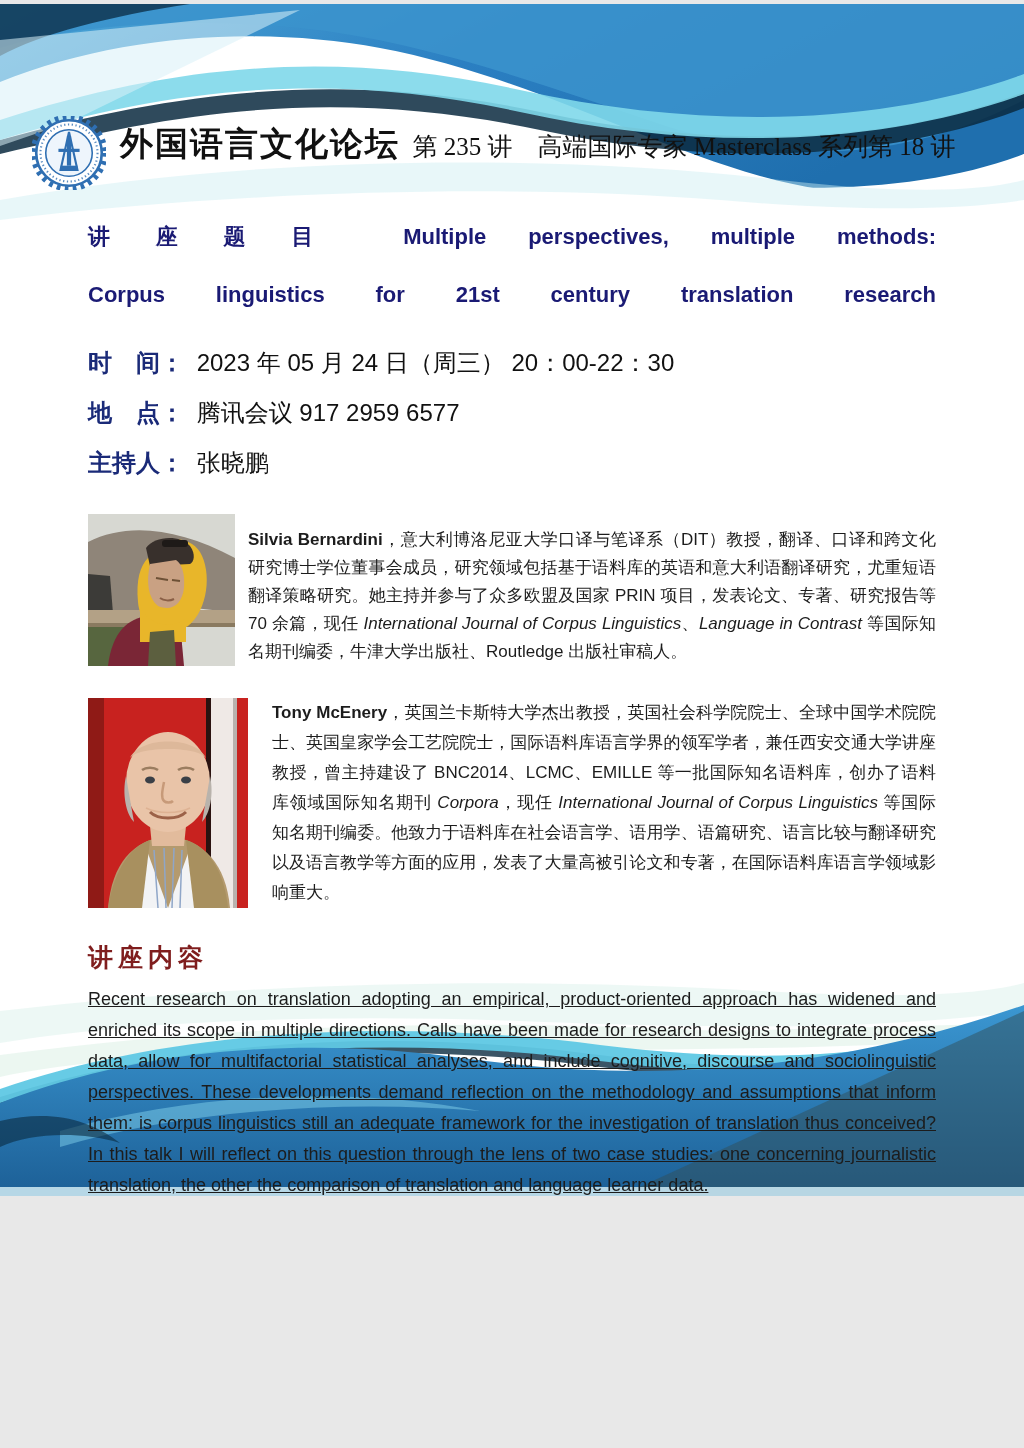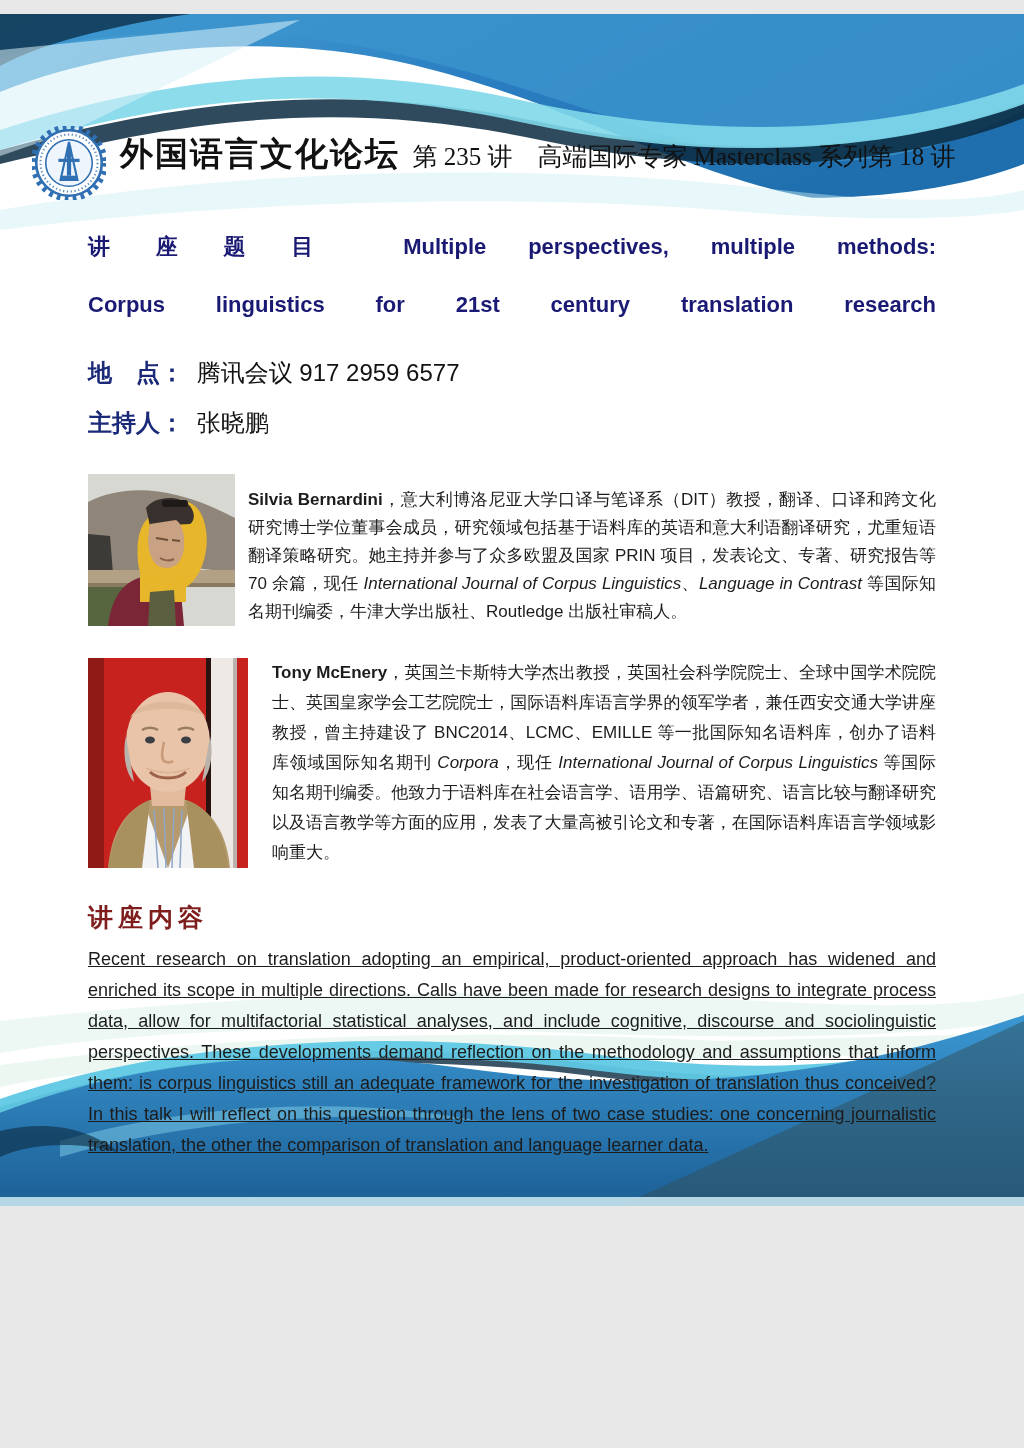--- a/index.html
+++ b/index.html
@@ -1,18 +1,18 @@
 <!DOCTYPE html>
 <html><head>
 <meta charset="utf-8">
 <style>
   * { margin:0; padding:0; box-sizing:border-box; }
   html,body { background:#e8e8e8; }
   .poster {
-    position:relative; width:1024px; height:1192px; margin:14px auto;
+    position:relative; width:1024px; height:1192px; margin:4px auto;
     background:#ffffff; overflow:hidden;
     font-family:"Liberation Sans", sans-serif; color:#222;padding-left:17px;
   }
   .art { position:absolute; left:0; width:1024px; z-index:0; display:block; }
   .art-top { top:0; height:240px; }
   .art-bottom { bottom:0; height:225px; }
 
   .header { position:absolute; top:112px; left:32px; right:32px; z-index:2;
     display:flex; align-items:flex-start; }
   .logo { width:74px; height:74px; flex:0 0 auto; }
@@ -116,20 +116,24 @@
 
   <div class="main">
 
     <div class="lec-title">
       <span class="zh-label">讲座题目</span>
       <span>Multiple perspectives, multiple methods:</span>
     </div>
     <div class="lec-title lec-title2">Corpus linguistics for 21st century translation research</div>
 
     <div class="info">
+      <div class="info-row">
+        <span class="info-label">时　间：</span>
+        <span class="info-value">2023 年 05 月 24 日（周三） 20：00-22：30</span>
+      </div>
       <div class="info-row">
         <span class="info-label">地　点：</span>
         <span class="info-value">腾讯会议 917 2959 6577</span>
       </div>
       <div class="info-row">
         <span class="info-label">主持人：</span>
         <span class="info-value">张晓鹏</span>
       </div>
     </div>
 

